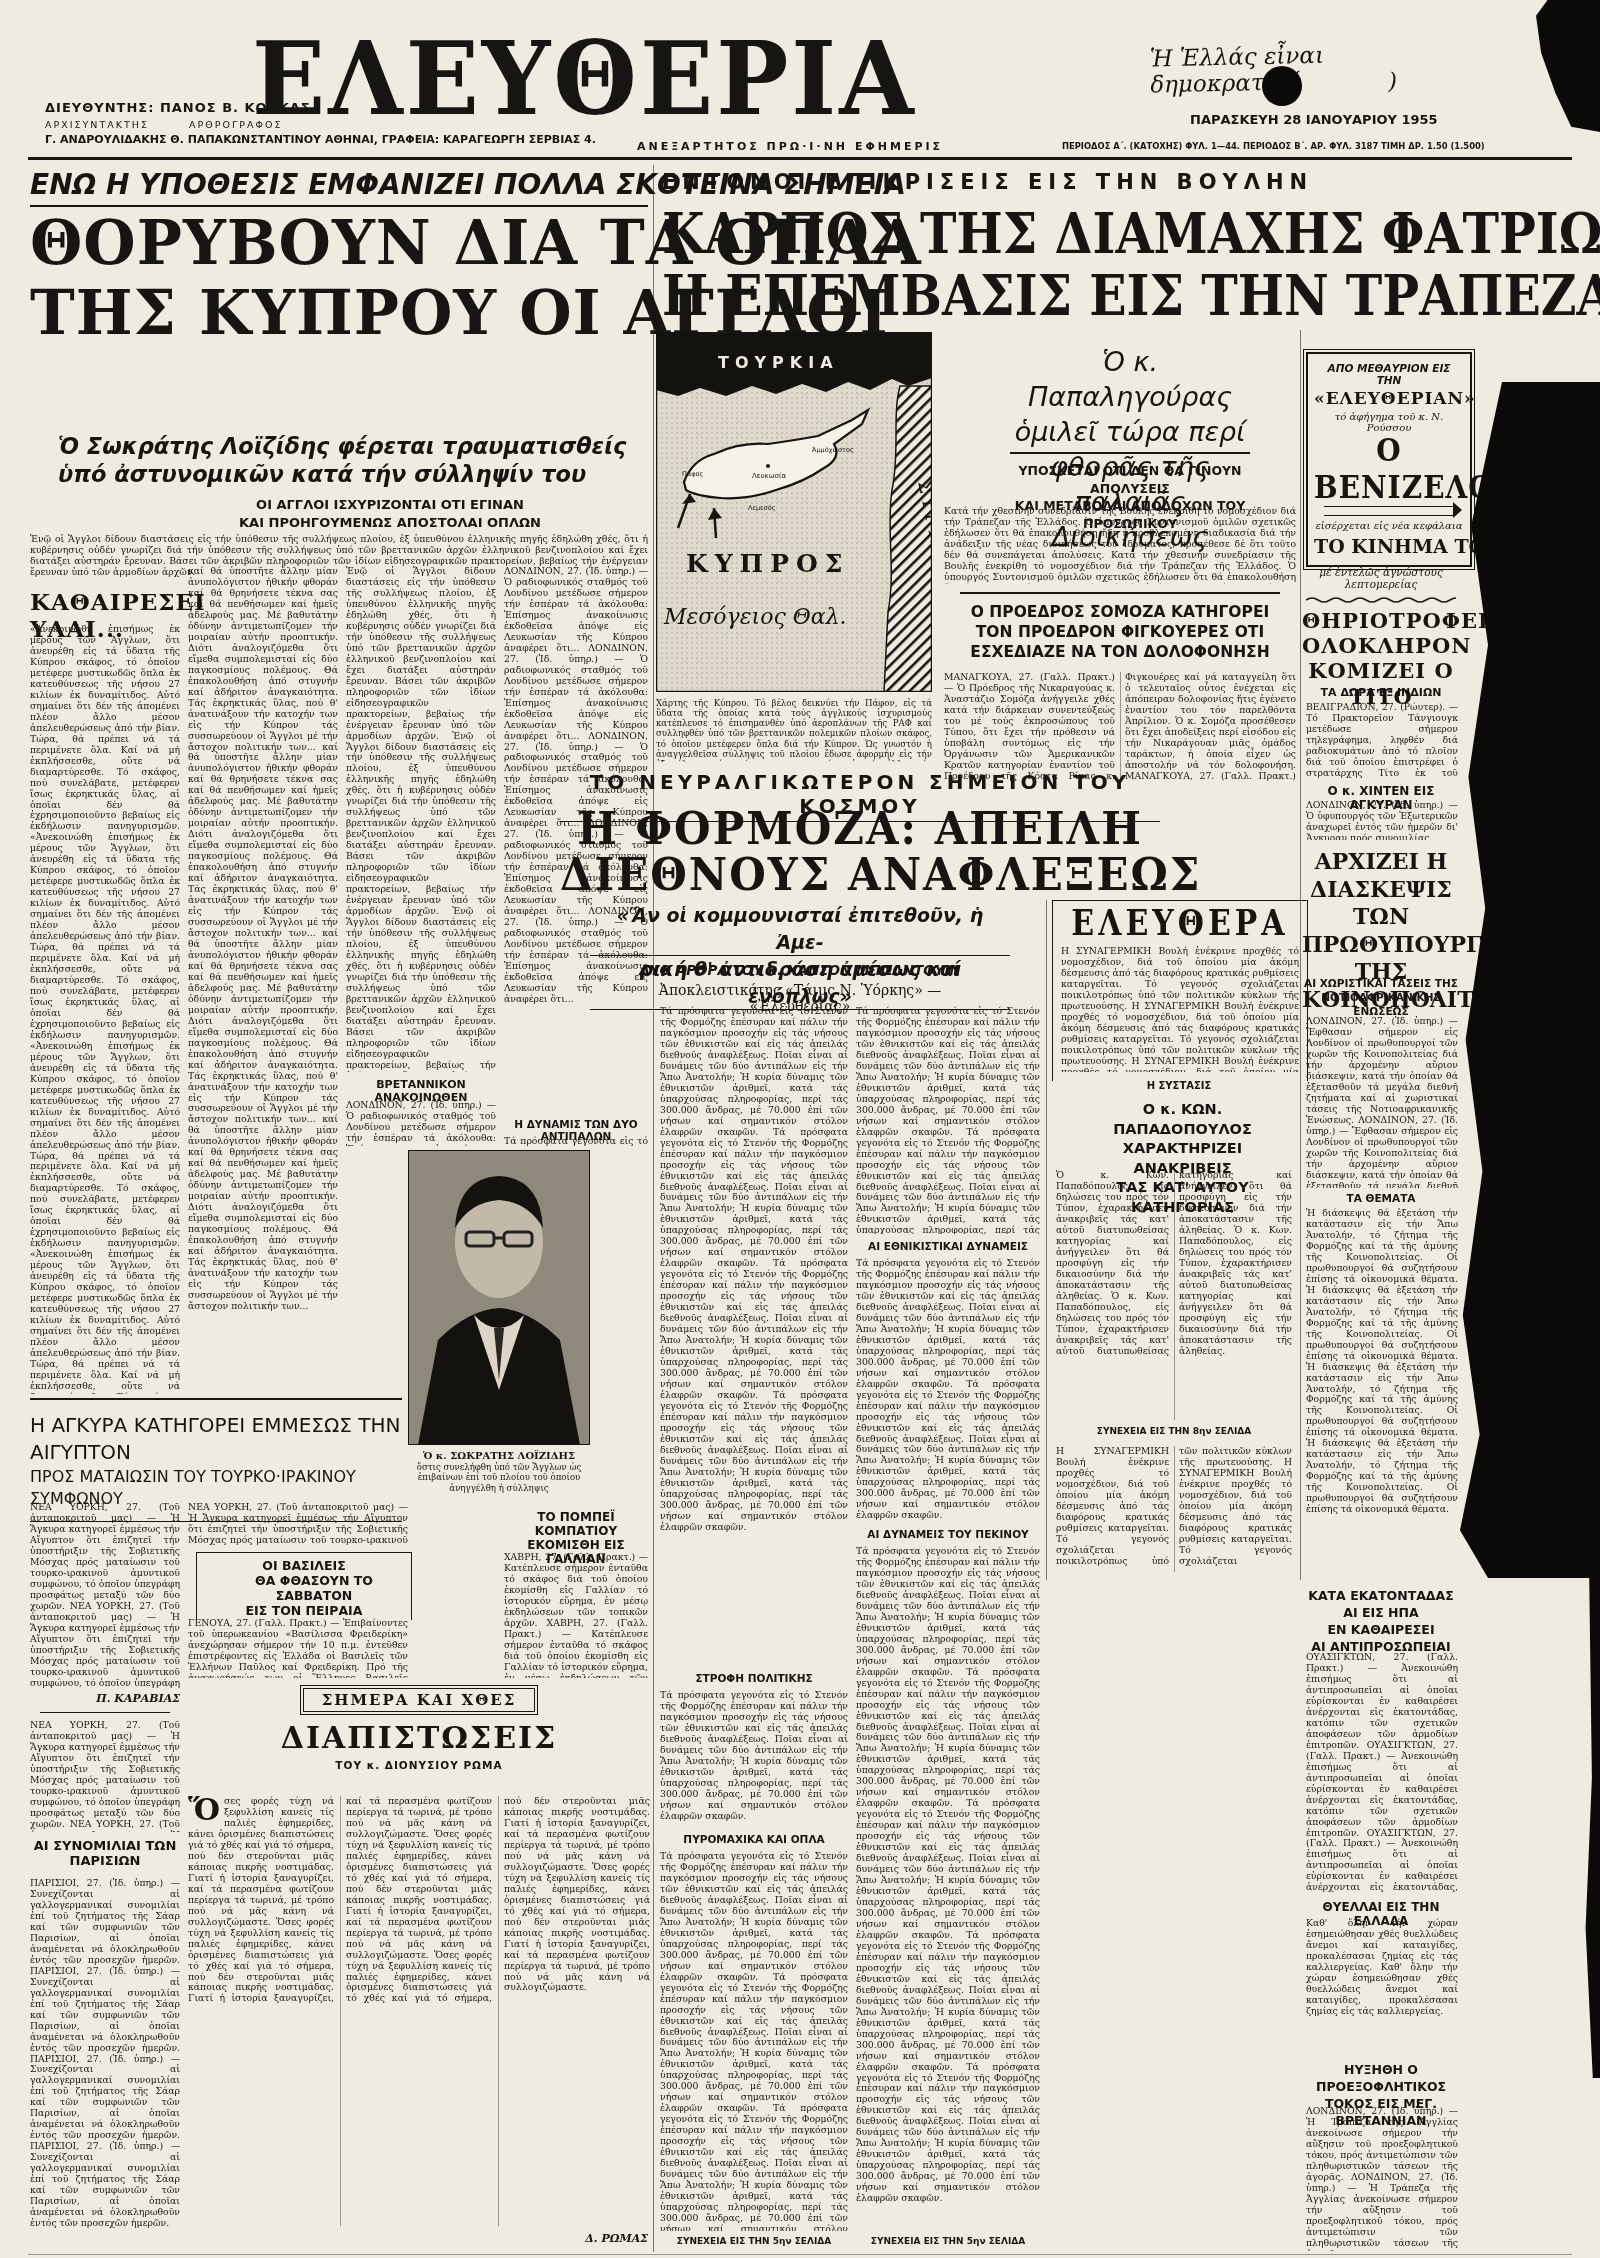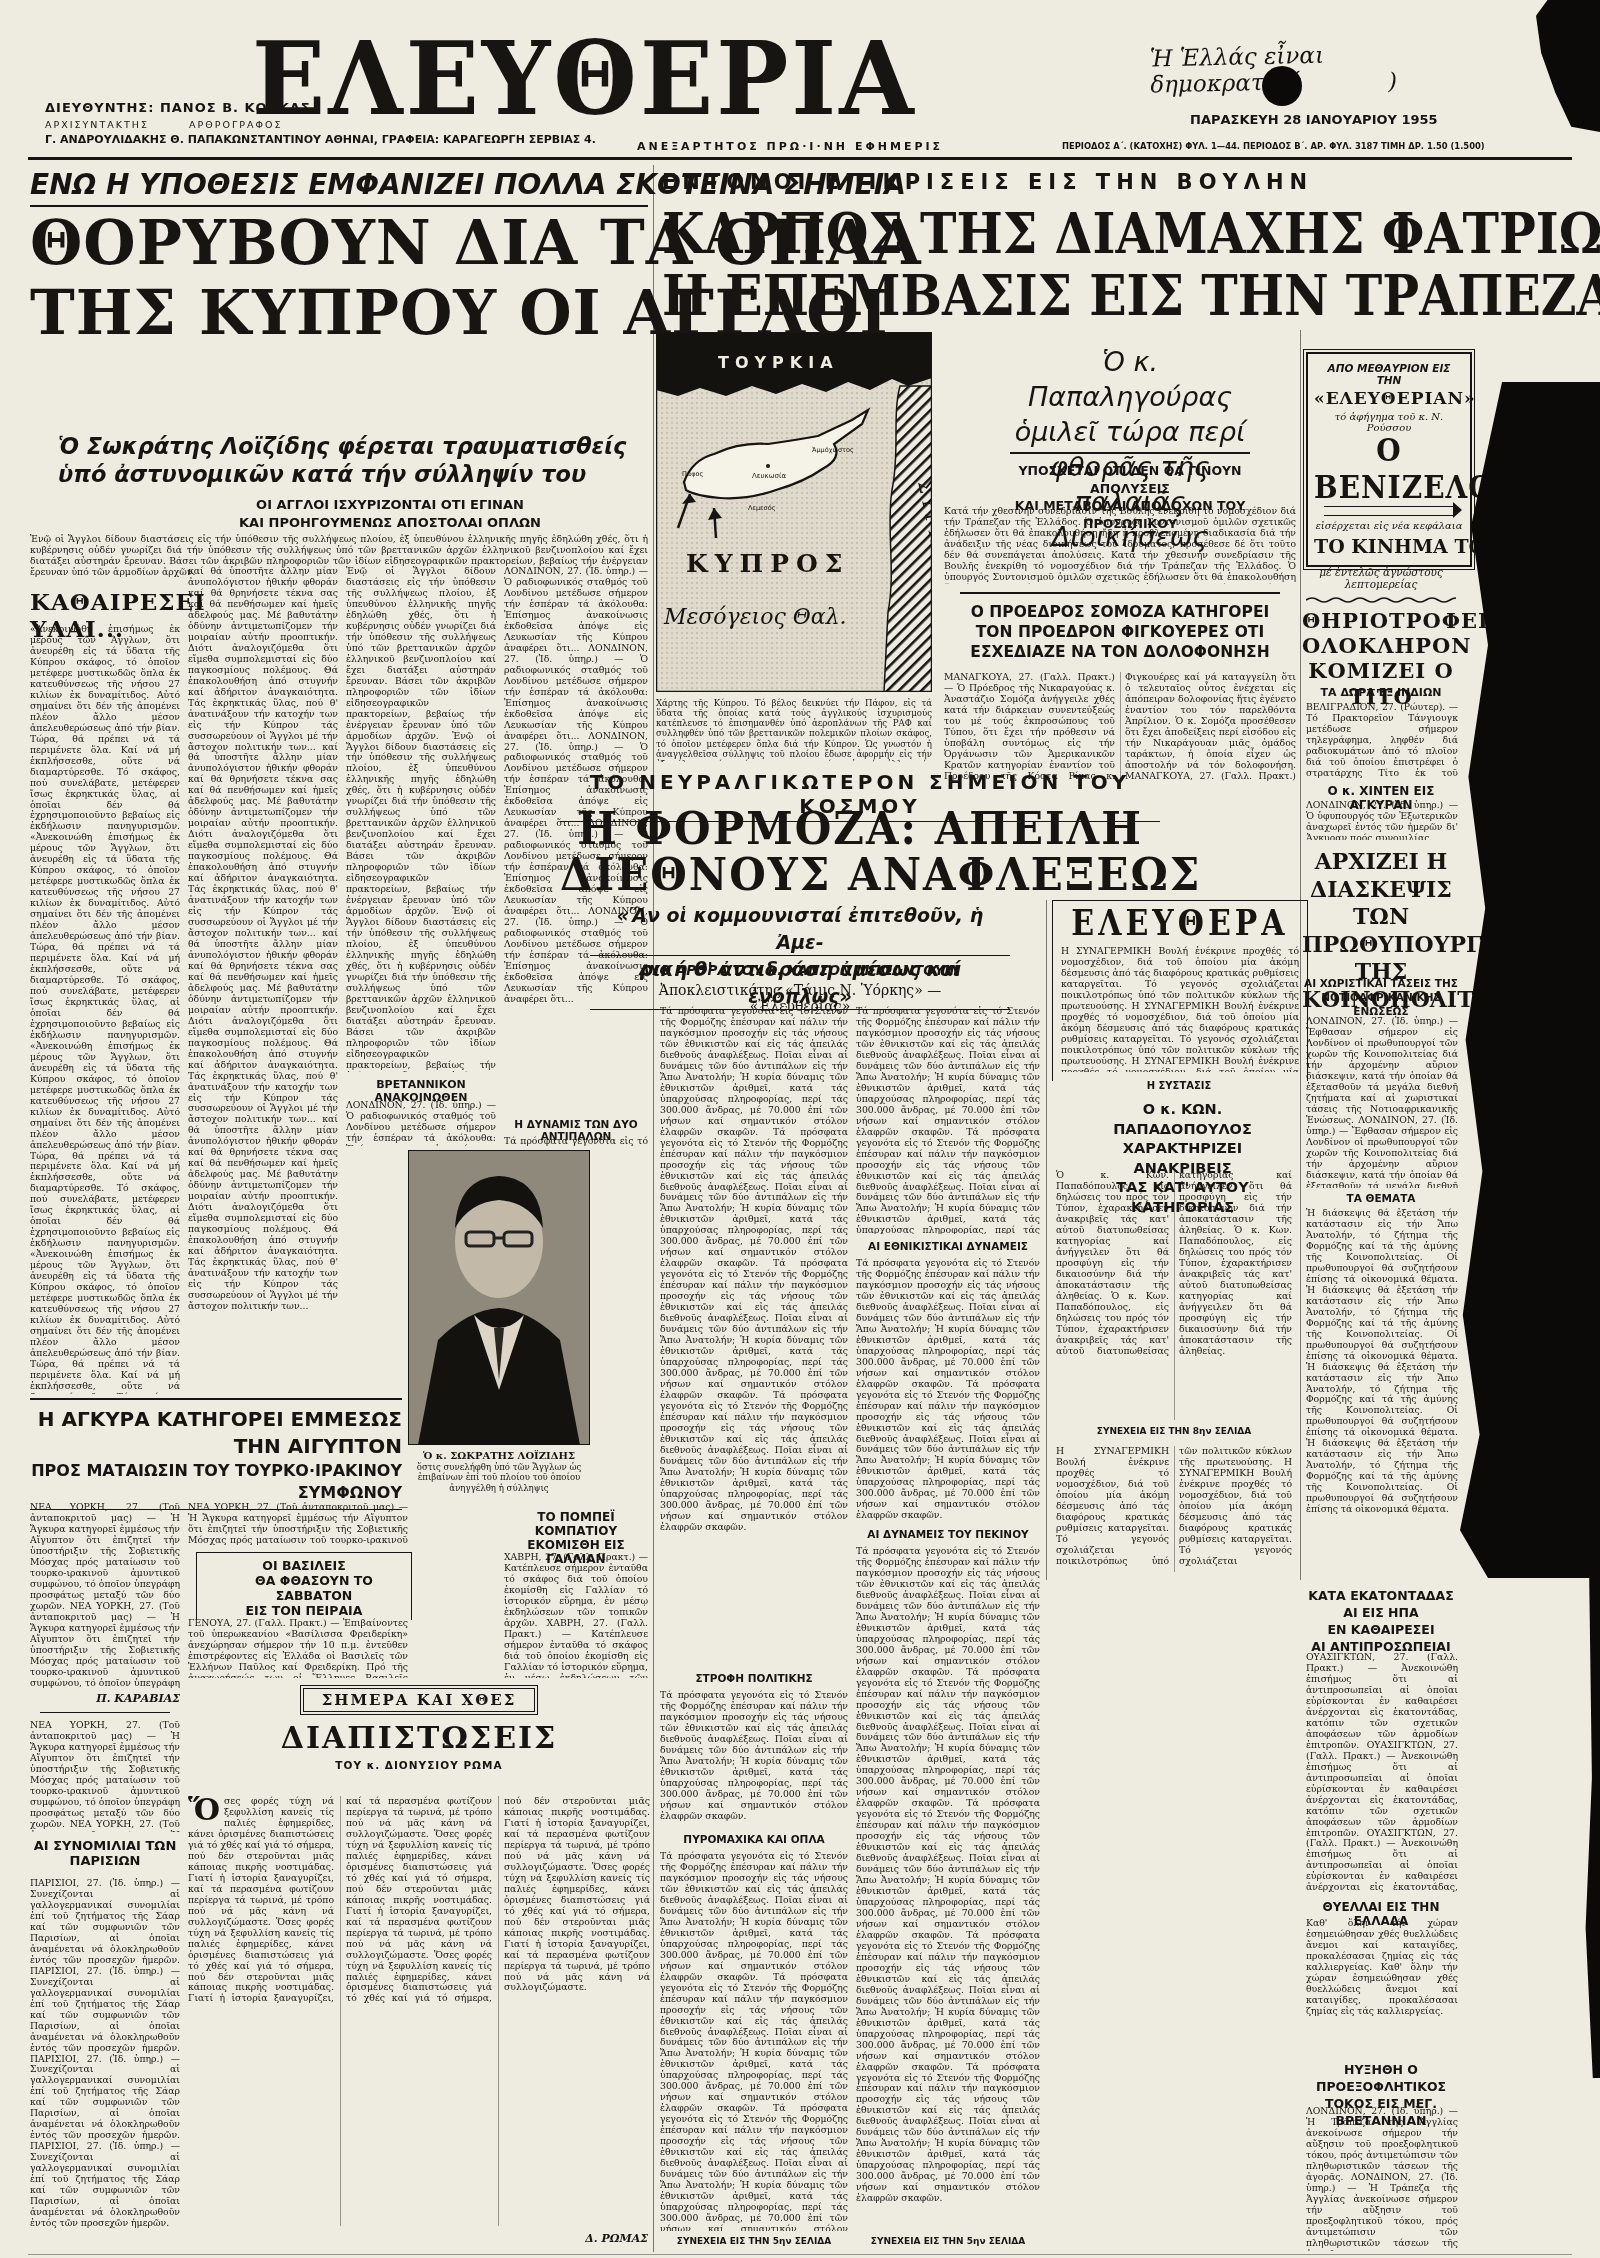--- a/index.html
+++ b/index.html
@@ -42,21 +42,21 @@
   .ven-arrow:after{content:"";position:absolute;right:-8px;top:-5px;border-left:9px solid #171511;border-top:8px solid transparent;border-bottom:8px solid transparent;}
   .kingsbox{border:1.5px solid #171511;border-bottom:none;padding:5px 4px 2px 4px;}
   .edbox{border:1.5px solid #171511;border-bottom:none;padding:4px 8px;}
   .ed-title{font-size:30px;font-weight:bold;text-align:center;letter-spacing:4px;transform:scaleY(1.15);}
   .twocol{column-count:2;column-gap:10px;column-rule:1px solid rgba(23,21,17,.4);}
   .threecol{column-count:3;column-gap:12px;column-rule:1px solid rgba(23,21,17,.4);}
   .essay-text p::first-letter{font-size:30px;font-weight:bold;float:left;line-height:.8;padding:2px 4px 0 0;}
   .sig{font-style:italic;font-weight:bold;text-align:right;font-size:11px;}
   .boxed-label{border:1.5px solid #171511;outline:1px solid #171511;outline-offset:2px;display:inline-block;padding:2px 18px;font-weight:bold;font-size:15px;letter-spacing:2px;}
   .essay-title{font-size:30px;font-weight:bold;letter-spacing:2px;text-align:center;}
-  .banner{font-family:"DejaVu Sans",sans-serif;font-weight:bold;font-size:20px;line-height:1.35;text-align:right;border-top:2px solid #171511;border-bottom:1.5px solid #171511;padding:6px 0;}
+  .banner{font-family:"DejaVu Sans",sans-serif;font-weight:normal;font-size:20px;line-height:1.35;text-align:left;border-top:2px solid #171511;border-bottom:1.5px solid #171511;padding:12px 0;}
   .photo-caption{font-size:8.6px;text-align:center;line-height:1.2;}
   .photo-caption .nm{font-weight:bold;font-size:10px;}
 </style>
 </head>
 <body>
 
 <div id="page">
 
   <div class="abs" style="left:45px;top:100px;width:560px;">
     <div class="sans b" style="font-size:13px;letter-spacing:1px;">ΔΙΕΥΘΥΝΤΗΣ: ΠΑΝΟΣ Β. ΚΟΚΚΑΣ</div>

